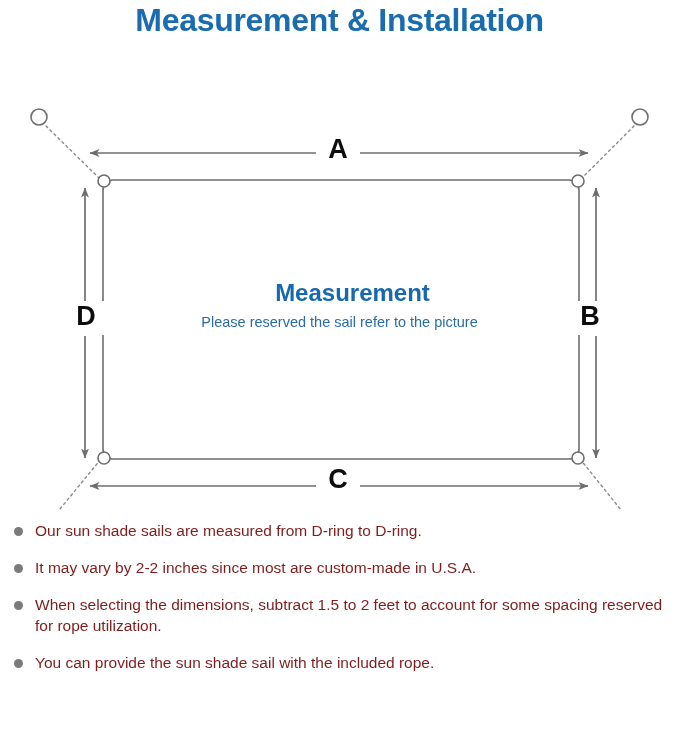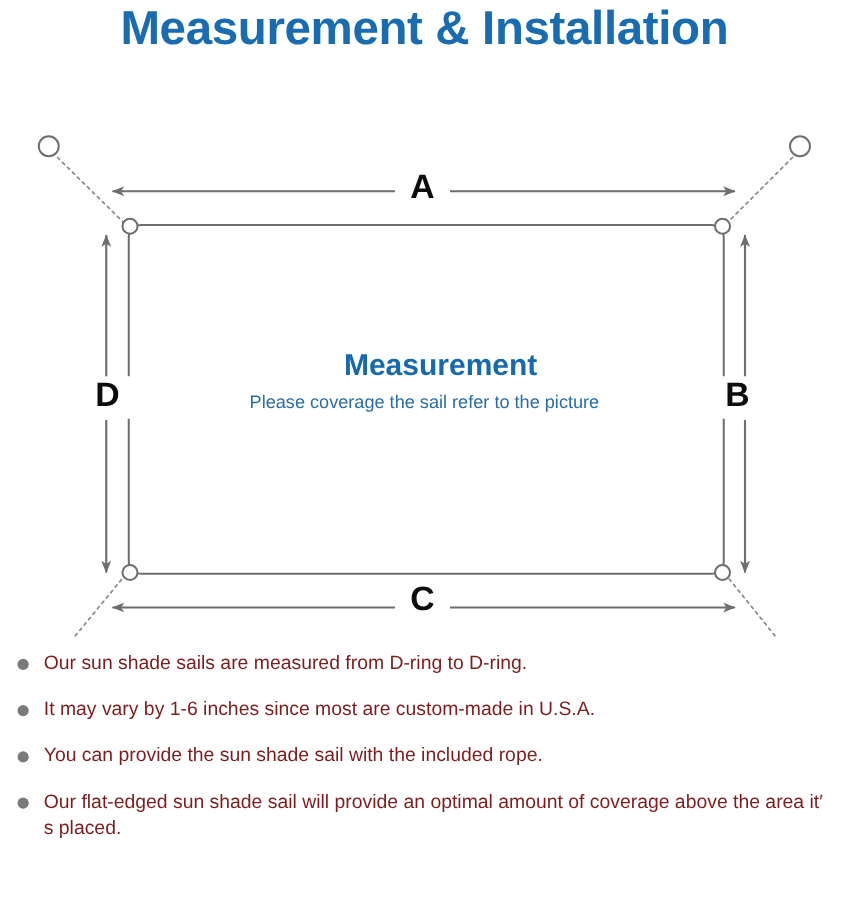--- a/index.html
+++ b/index.html
@@ -12,21 +12,21 @@
     height: 739px;
     font-family: "Liberation Sans", sans-serif;
     position: relative;
     overflow: hidden;
   }
 
   
   .page-title {
     text-align: center;
     color: #1a6cb0;
-    font-size: 38px;
+    font-size: 32px;
     font-weight: bold;
     letter-spacing: -0.3px;
     line-height: 1;
     padding-top: 4px;
     height: 36px;
     font-family: "Liberation Sans", sans-serif;
   }
 
   
   .diagram-wrap {
@@ -167,34 +167,34 @@
     </g>
   </svg>
 
   <div class="dim-label dim-a">A</div>
   <div class="dim-label dim-b">B</div>
   <div class="dim-label dim-c">C</div>
   <div class="dim-label dim-d">D</div>
 
   <div class="center-block">
     <div class="center-title">Measurement</div>
-    <div class="center-sub">Please coverage the sail refer to the picture</div>
+    <div class="center-sub">Please reserved the sail refer to the picture</div>
   </div>
 </div>
 
 <div class="notes">
   <div class="note-item">
     <span class="note-bullet"></span>
     <span class="note-text">Our sun shade sails are measured from D-ring to D-ring.</span>
   </div>
   <div class="note-item">
     <span class="note-bullet"></span>
-    <span class="note-text">It may vary by 1-6 inches since most are custom-made in U.S.A.</span>
+    <span class="note-text">It may vary by 2-2 inches since most are custom-made in U.S.A.</span>
+  </div>
+  <div class="note-item">
+    <span class="note-bullet"></span>
+    <span class="note-text">When selecting the dimensions, subtract 1.5 to 2 feet to account for some spacing reserved for rope utilization.</span>
   </div>
   <div class="note-item">
     <span class="note-bullet"></span>
     <span class="note-text">You can provide the sun shade sail with the included rope.</span>
   </div>
-  <div class="note-item">
-    <span class="note-bullet"></span>
-    <span class="note-text">Our flat-edged sun shade sail will provide an optimal amount of coverage above the area it′ s placed.</span>
-  </div>
 </div>
 
 </body></html>

